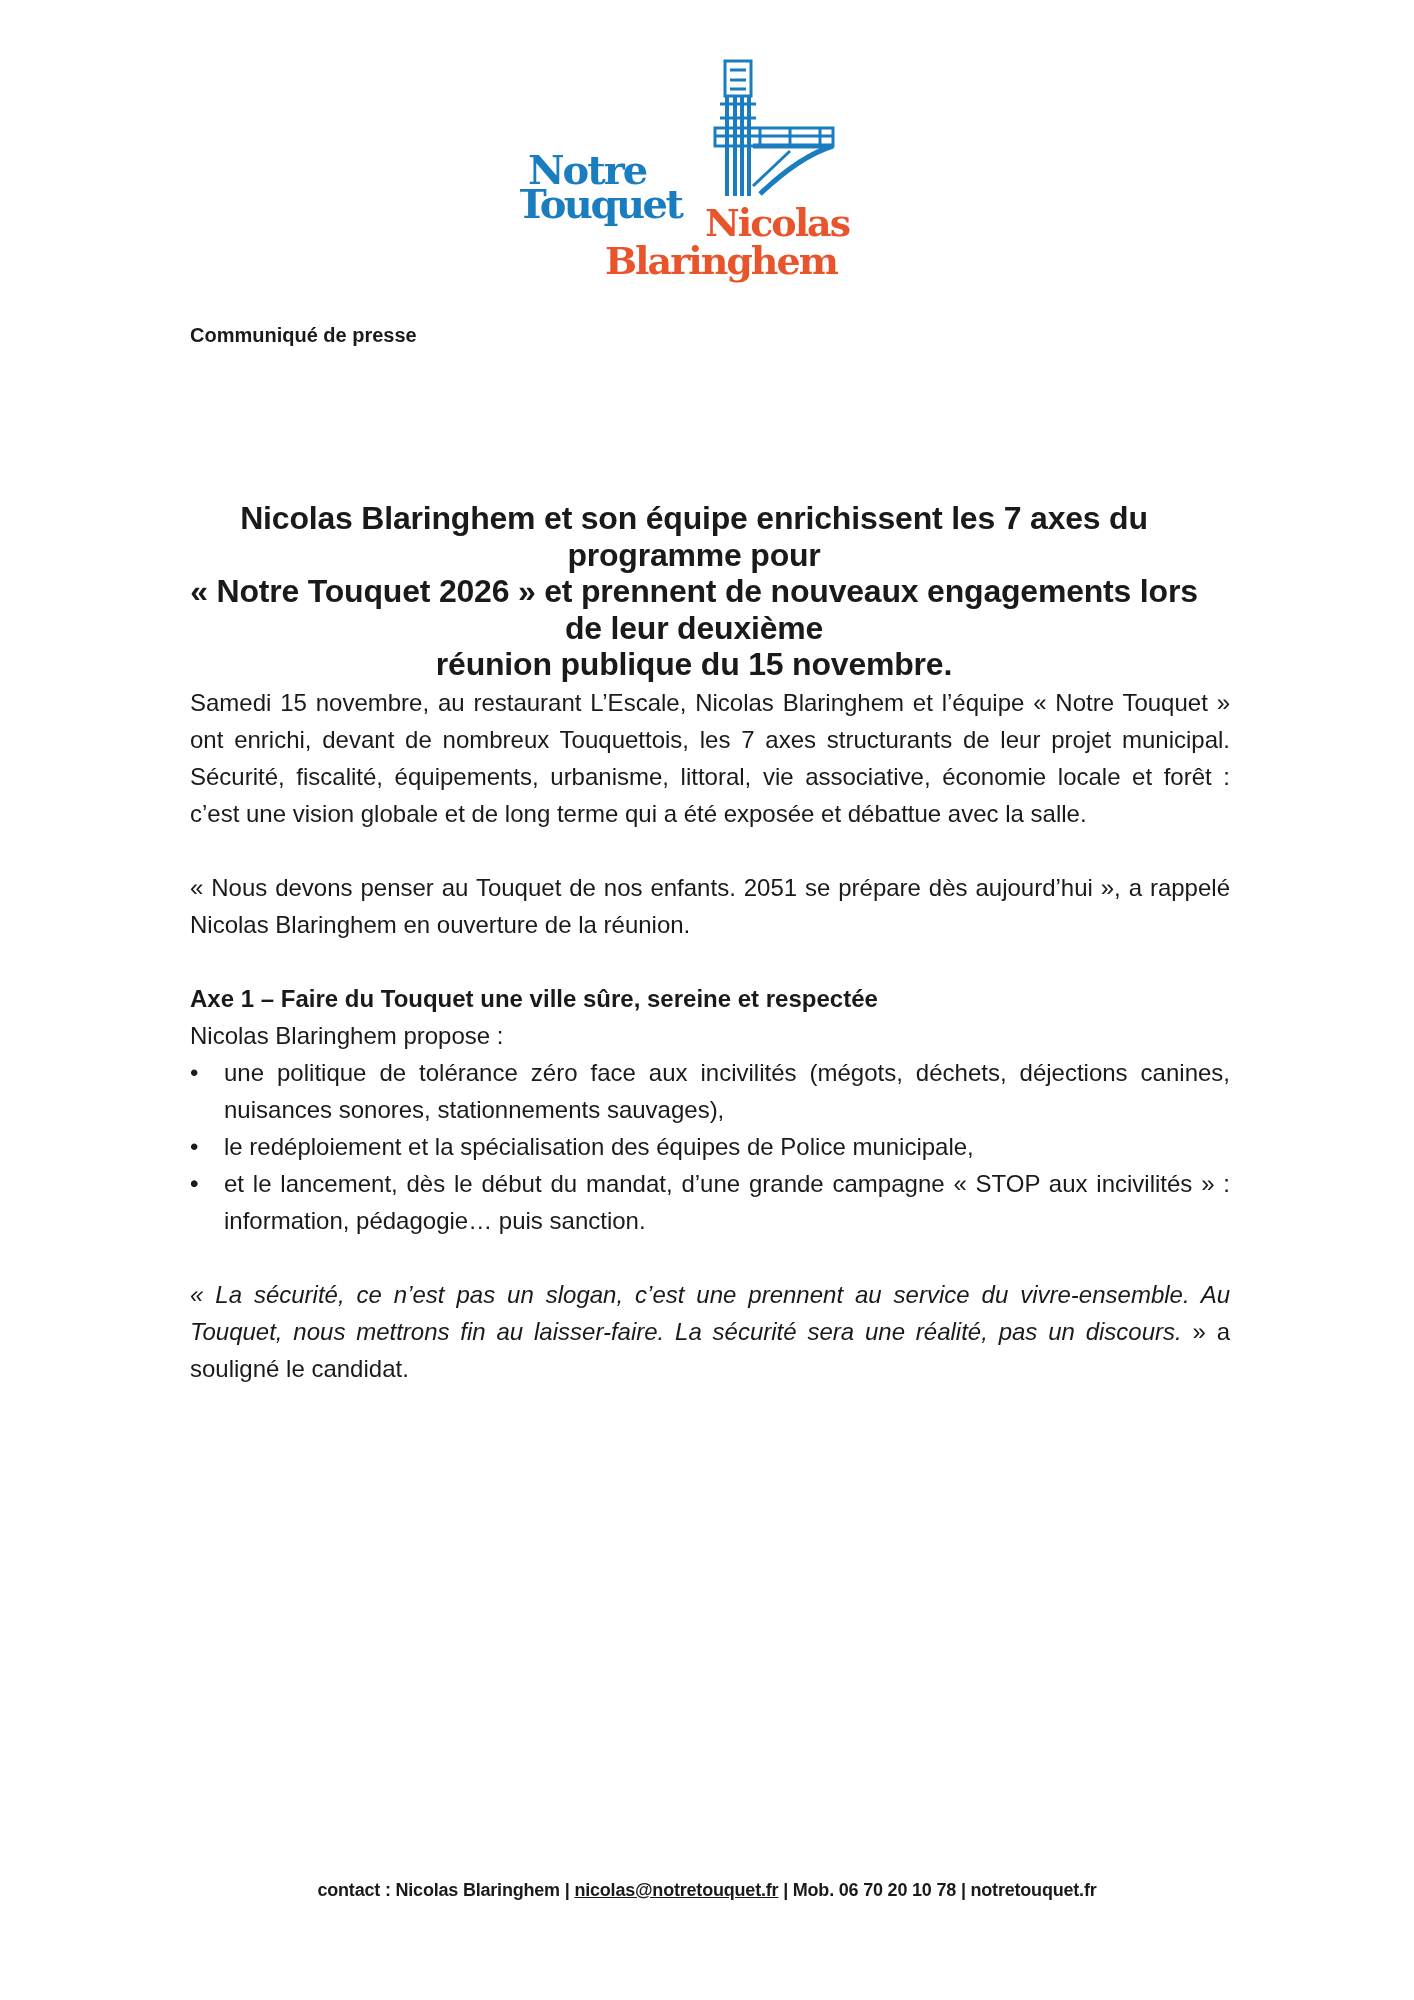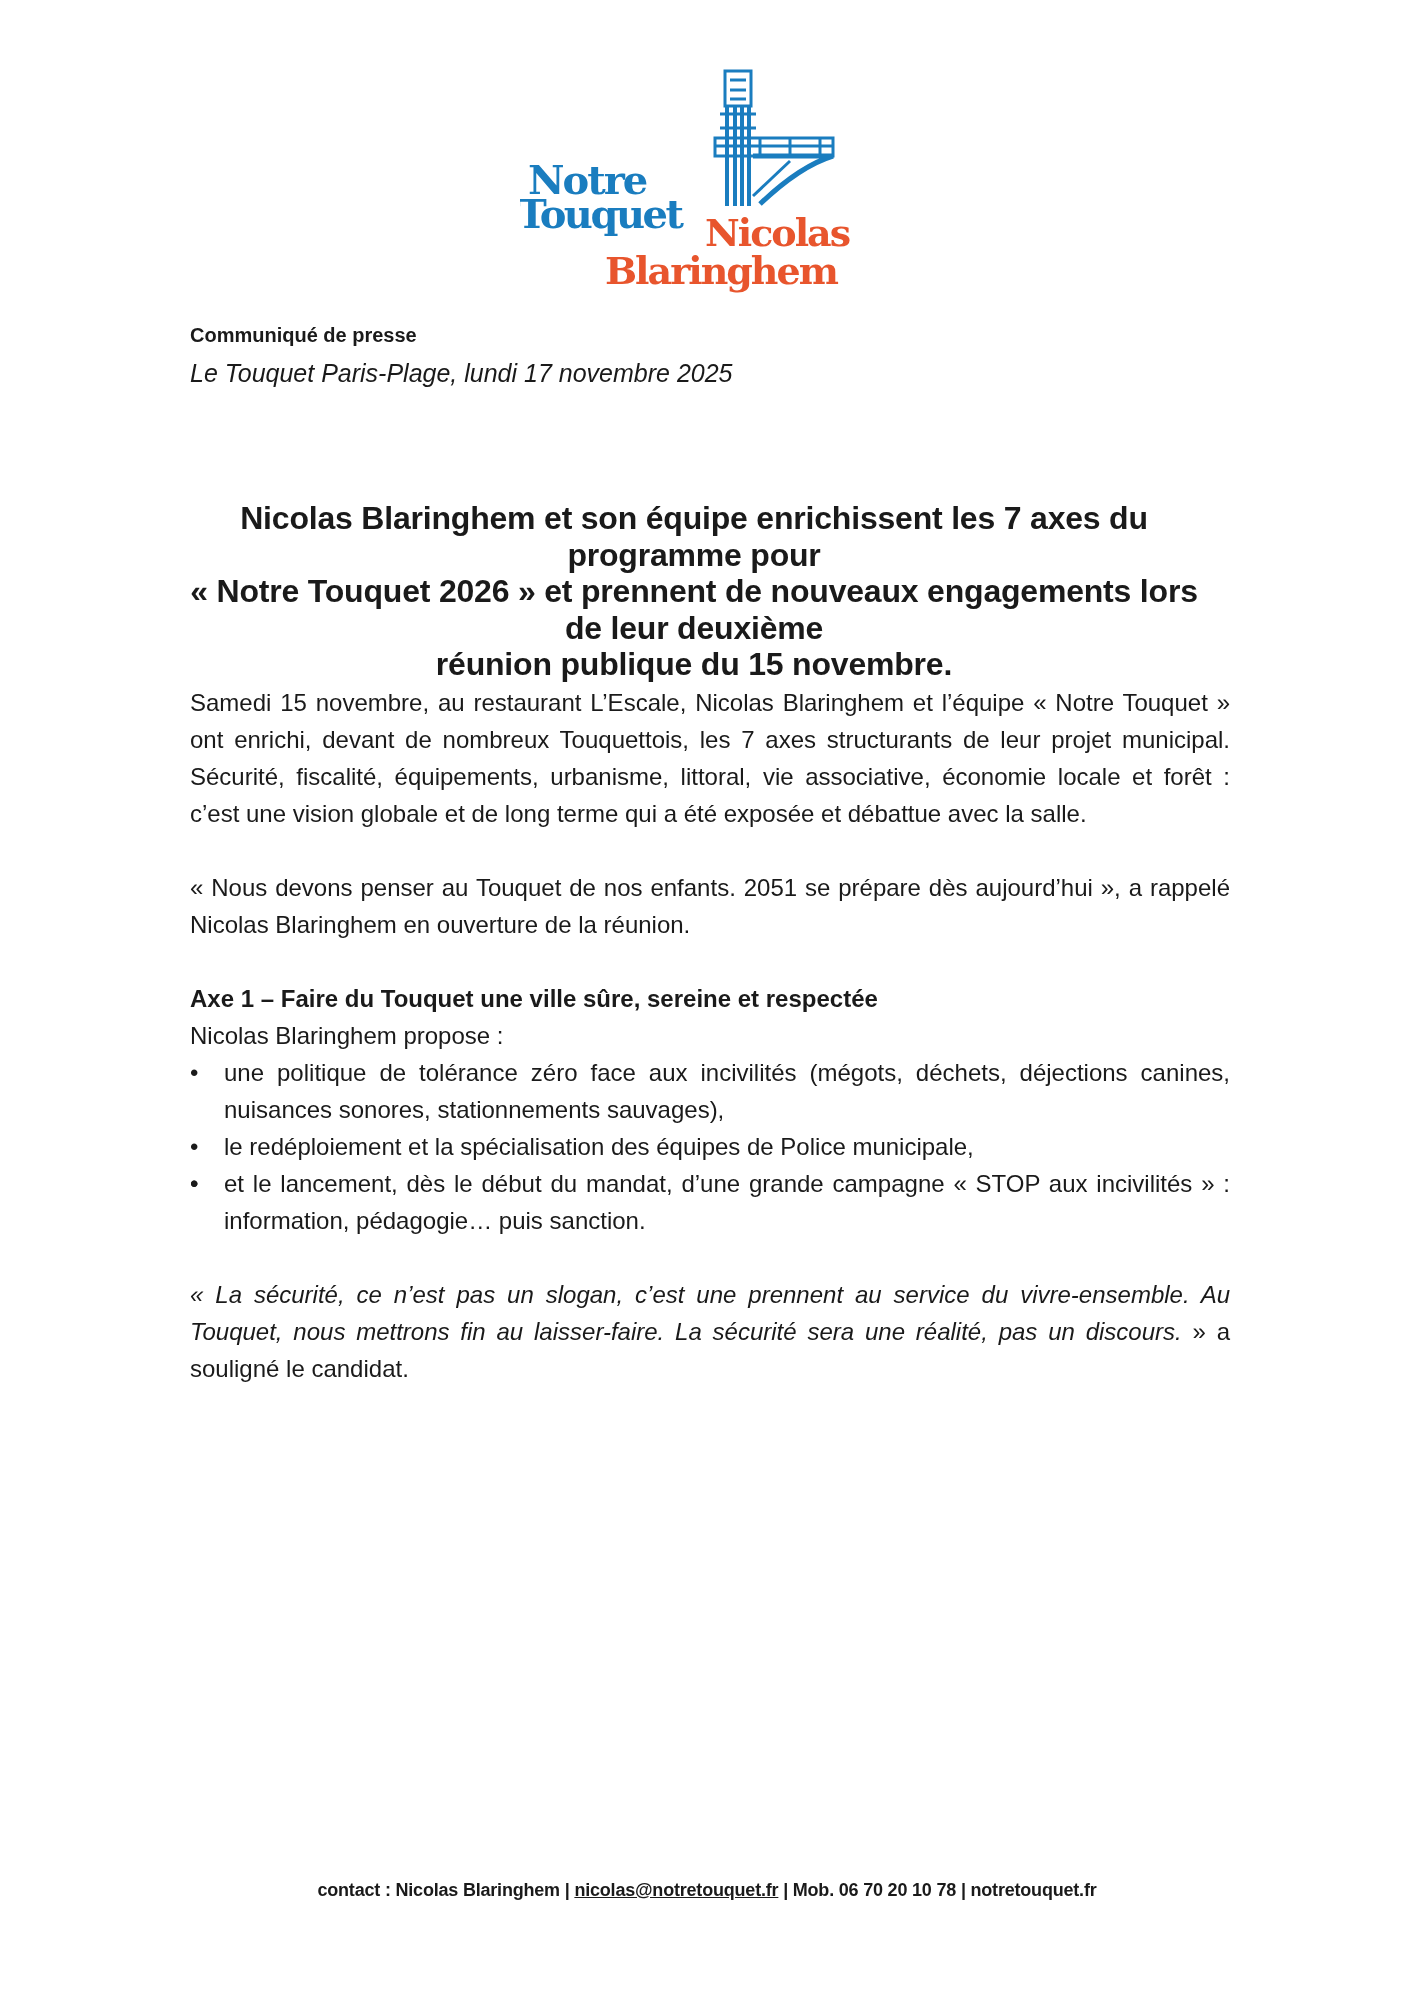--- a/index.html
+++ b/index.html
@@ -11,21 +11,21 @@
       width: 1414px;
       height: 2000px;
       position: relative;
       overflow: hidden;
       color: #1a1a1a;
       font-family: "Liberation Sans", sans-serif;
     }
     .logo {
       position: absolute;
       left: 520px;
-      top: 66px;
+      top: 56px;
       width: 360px;
       height: 230px;
     }
     .logo svg { width: 100%; height: 100%; display: block; }
 
     .heading-block {
       position: absolute;
       left: 190px;
       top: 316px;
       width: 1040px;
@@ -122,21 +122,20 @@
     </g>
     <text x="8" y="128" font-family="'DejaVu Serif', serif" font-weight="bold" font-size="40" fill="#1a7dbf" letter-spacing="-2">Notre</text>
     <text x="-3" y="162" font-family="'DejaVu Serif', serif" font-weight="bold" font-size="40" fill="#1a7dbf" letter-spacing="-2.5">Touquet</text>
     <text x="185" y="180" font-family="'DejaVu Serif', serif" font-weight="bold" font-size="38" fill="#e8552d" letter-spacing="-2">Nicolas</text>
     <text x="85" y="218" font-family="'DejaVu Serif', serif" font-weight="bold" font-size="38" fill="#e8552d" letter-spacing="-2">Blaringhem</text>
   </svg>
 </div>
 
 <div class="heading-block">
   <div class="press-label">Communiqué de presse</div>
-  <div class="press-date">Le Touquet Paris-Plage, lundi 17 novembre 2025</div>
 </div>
 
 <div class="title">
   <div>Nicolas Blaringhem et son équipe enrichissent les 7 axes du programme pour</div>
   <div>« Notre Touquet 2026 » et prennent de nouveaux engagements lors de leur deuxième</div>
   <div>réunion publique du 15 novembre.</div>
 </div>
 
 <div class="body">
   <p>Samedi 15 novembre, au restaurant L’Escale, Nicolas Blaringhem et l’équipe « Notre Touquet » ont enrichi, devant de nombreux Touquettois, les 7 axes structurants de leur projet municipal. Sécurité, fiscalité, équipements, urbanisme, littoral, vie associative, économie locale et forêt : c’est une vision globale et de long terme qui a été exposée et débattue avec la salle.</p>

